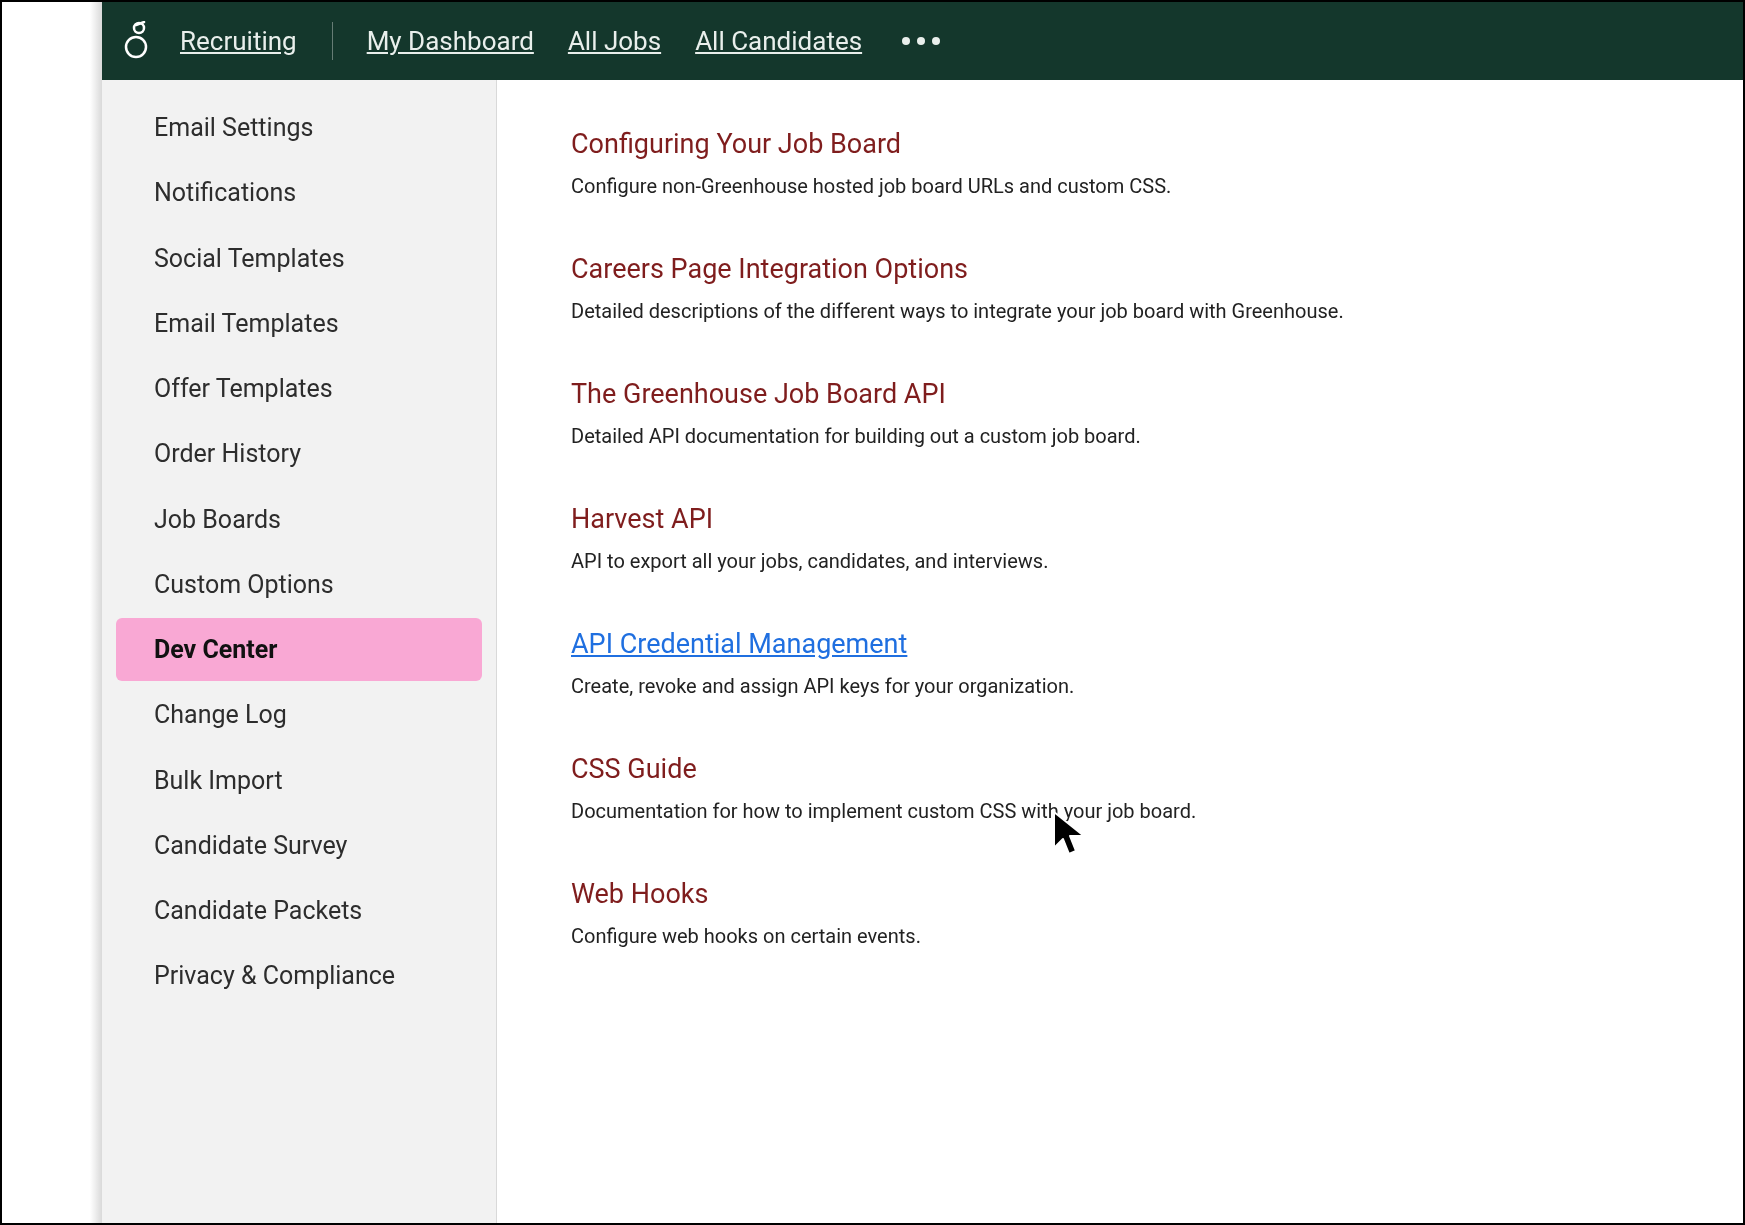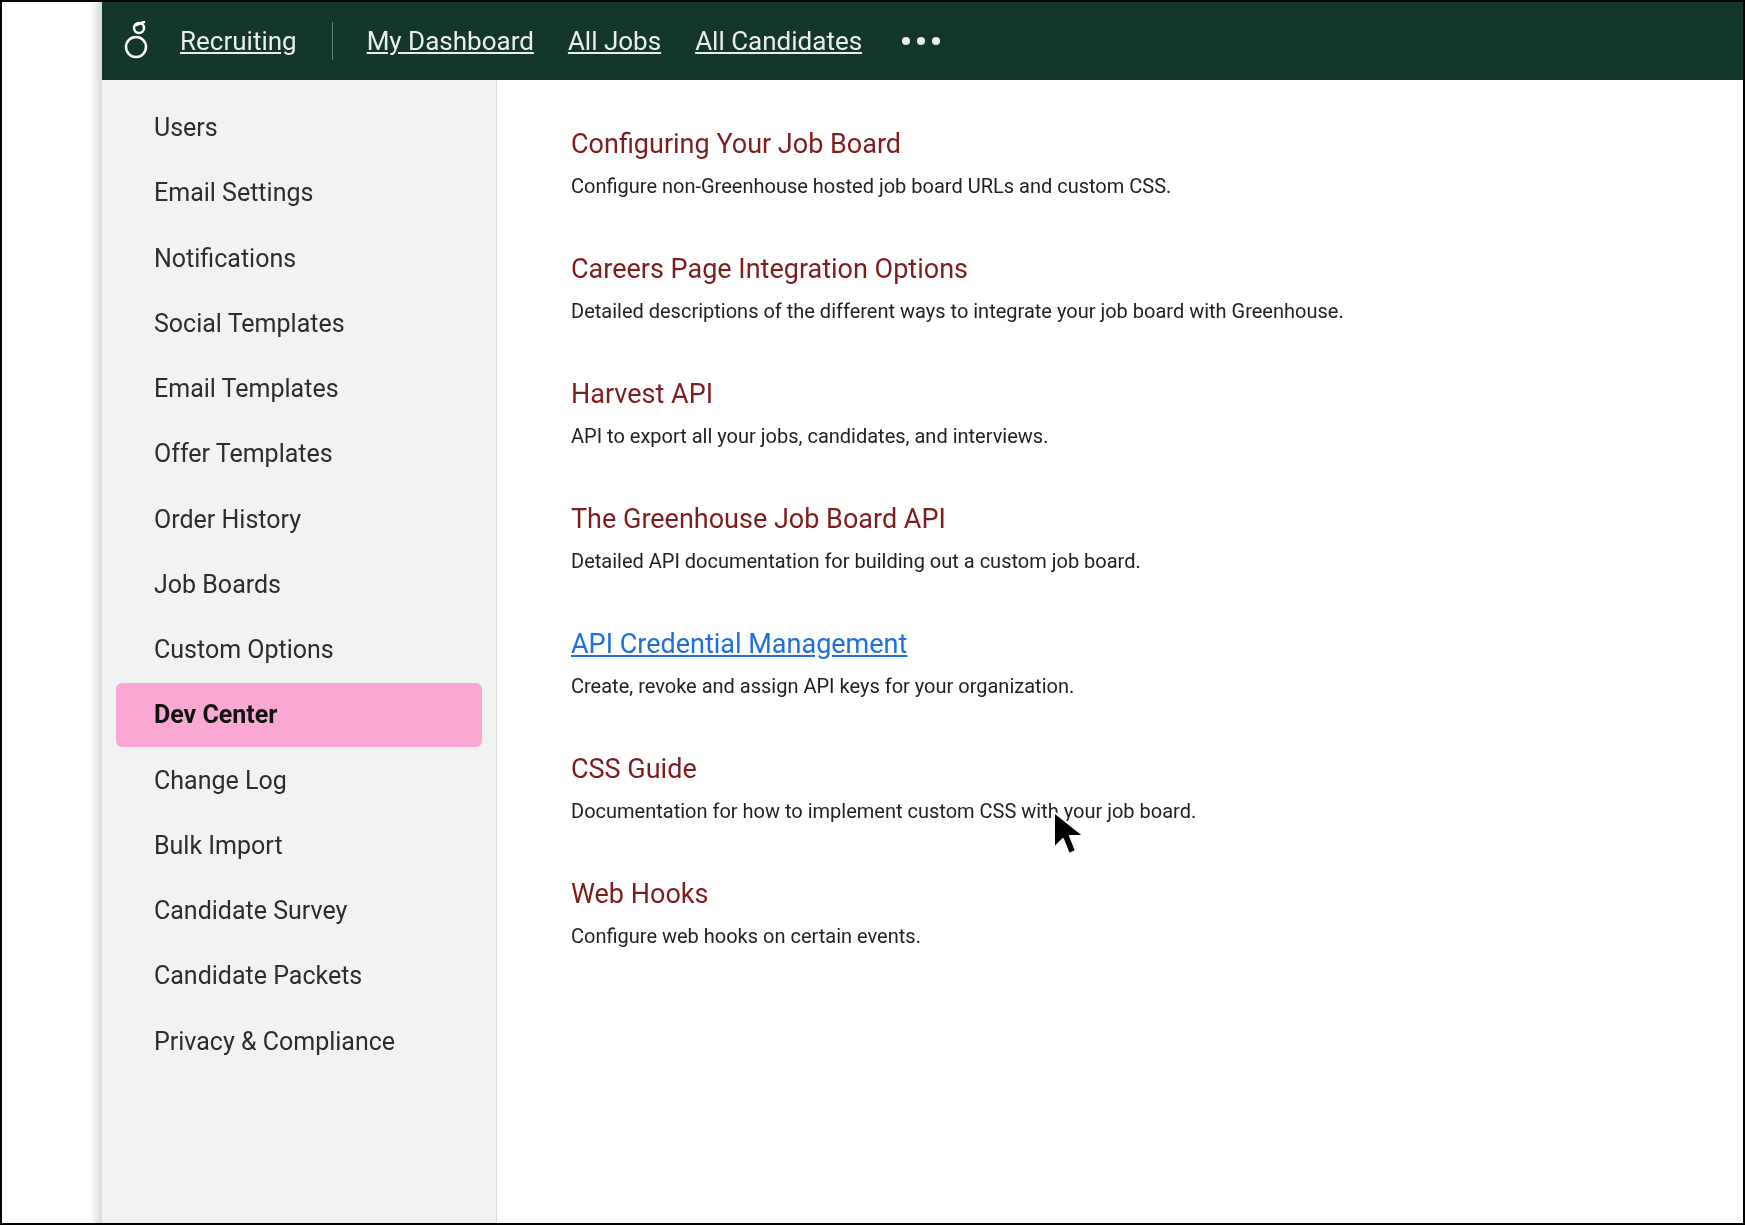--- a/index.html
+++ b/index.html
@@ -177,41 +177,40 @@
       <div class="nav-item">All Candidates</div>
       <div class="more-dots">
         <span></span>
           <span></span>
           <span></span>
       </div>
     </div>
 
     <div class="body-area">
       <div class="sidebar" id="sidebar">
-          <div class="sidebar-item">Users</div>
           <div class="sidebar-item">Email Settings</div>
           <div class="sidebar-item">Notifications</div>
           <div class="sidebar-item">Social Templates</div>
           <div class="sidebar-item">Email Templates</div>
           <div class="sidebar-item">Offer Templates</div>
           <div class="sidebar-item">Order History</div>
           <div class="sidebar-item">Job Boards</div>
           <div class="sidebar-item">Custom Options</div>
           <div class="sidebar-item active">Dev Center</div>
           <div class="sidebar-item">Change Log</div>
           <div class="sidebar-item">Bulk Import</div>
           <div class="sidebar-item">Candidate Survey</div>
           <div class="sidebar-item">Candidate Packets</div>
           <div class="sidebar-item">Privacy &amp; Compliance</div>
         </div>
       <div class="content" id="content">
           <div class="block"><a class="block-title">Configuring Your Job Board</a><div class="block-desc">Configure non-Greenhouse hosted job board URLs and custom CSS.</div></div>
           <div class="block"><a class="block-title">Careers Page Integration Options</a><div class="block-desc">Detailed descriptions of the different ways to integrate your job board with Greenhouse.</div></div>
+          <div class="block"><a class="block-title">The Greenhouse Job Board API</a><div class="block-desc">Detailed API documentation for building out a custom job board.</div></div>
           <div class="block"><a class="block-title">Harvest API</a><div class="block-desc">API to export all your jobs, candidates, and interviews.</div></div>
-          <div class="block"><a class="block-title">The Greenhouse Job Board API</a><div class="block-desc">Detailed API documentation for building out a custom job board.</div></div>
           <div class="block"><a class="block-title hovered">API Credential Management</a><div class="block-desc">Create, revoke and assign API keys for your organization.</div></div>
           <div class="block"><a class="block-title">CSS Guide</a><div class="block-desc">Documentation for how to implement custom CSS with your job board.</div></div>
           <div class="block"><a class="block-title">Web Hooks</a><div class="block-desc">Configure web hooks on certain events.</div></div>
         </div>
     </div>
 
   </div>
 </div>
 
 <div class="cursor">

